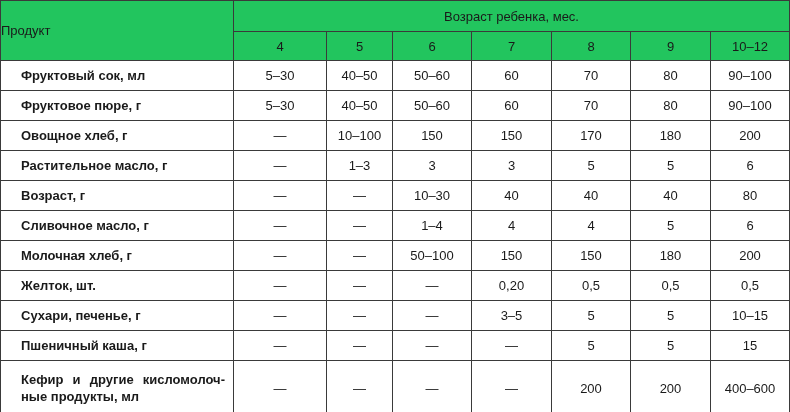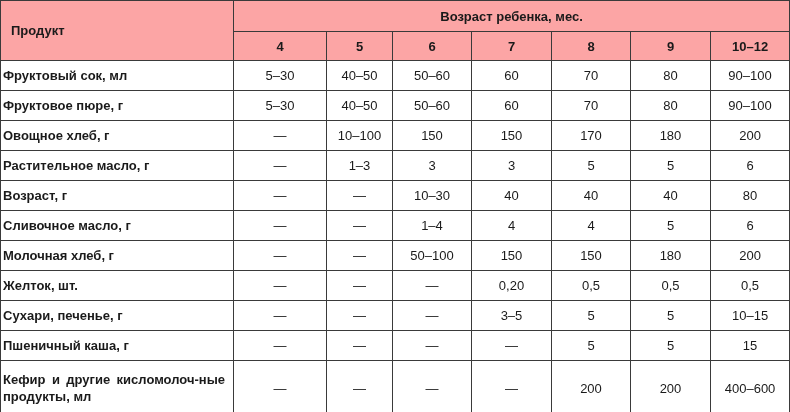--- a/index.html
+++ b/index.html
@@ -1,23 +1,23 @@
 <!DOCTYPE html>
 <html><head>
   <meta charset="utf-8">
   <style>
     html, body { margin: 0; padding: 0; background: #ffffff; }
     body { width: 790px; height: 412px; overflow: hidden; font-family: "Liberation Sans", sans-serif; color: #1a1a1a; }
     table { border-collapse: collapse; table-layout: fixed; width: 789px; margin: 0; }
     th, td { border: 1.5px solid #3a3a3a; padding: 0; font-size: 13px; }
-    thead th { background: #fca5a5; font-weight: bold; }
-    th.corner { text-align: left; padding-left: 10px; vertical-align: middle; }
+    thead th { background: #22c55e; font-weight: normal; }
+    th.corner { text-align: left; padding-left: 0; vertical-align: middle; }
     th.group { height: 30px; text-align: center; }
     th.month { height: 28px; text-align: center; }
-    td.product { font-weight: bold; text-align: left; padding-left: 2px; height: 29px; line-height: 17px; }
+    td.product { font-weight: bold; text-align: left; padding-left: 20px; height: 29px; line-height: 17px; }
     td.val { text-align: center; }
     tr.tall td.product { height: 54px; padding-right: 8px; text-align: justify; }
     table { border-top: 1.5px solid #3a3a3a; }
   </style>
 </head>
 <body>
 
 <table>
   <colgroup>
     <col style="width:233px">

